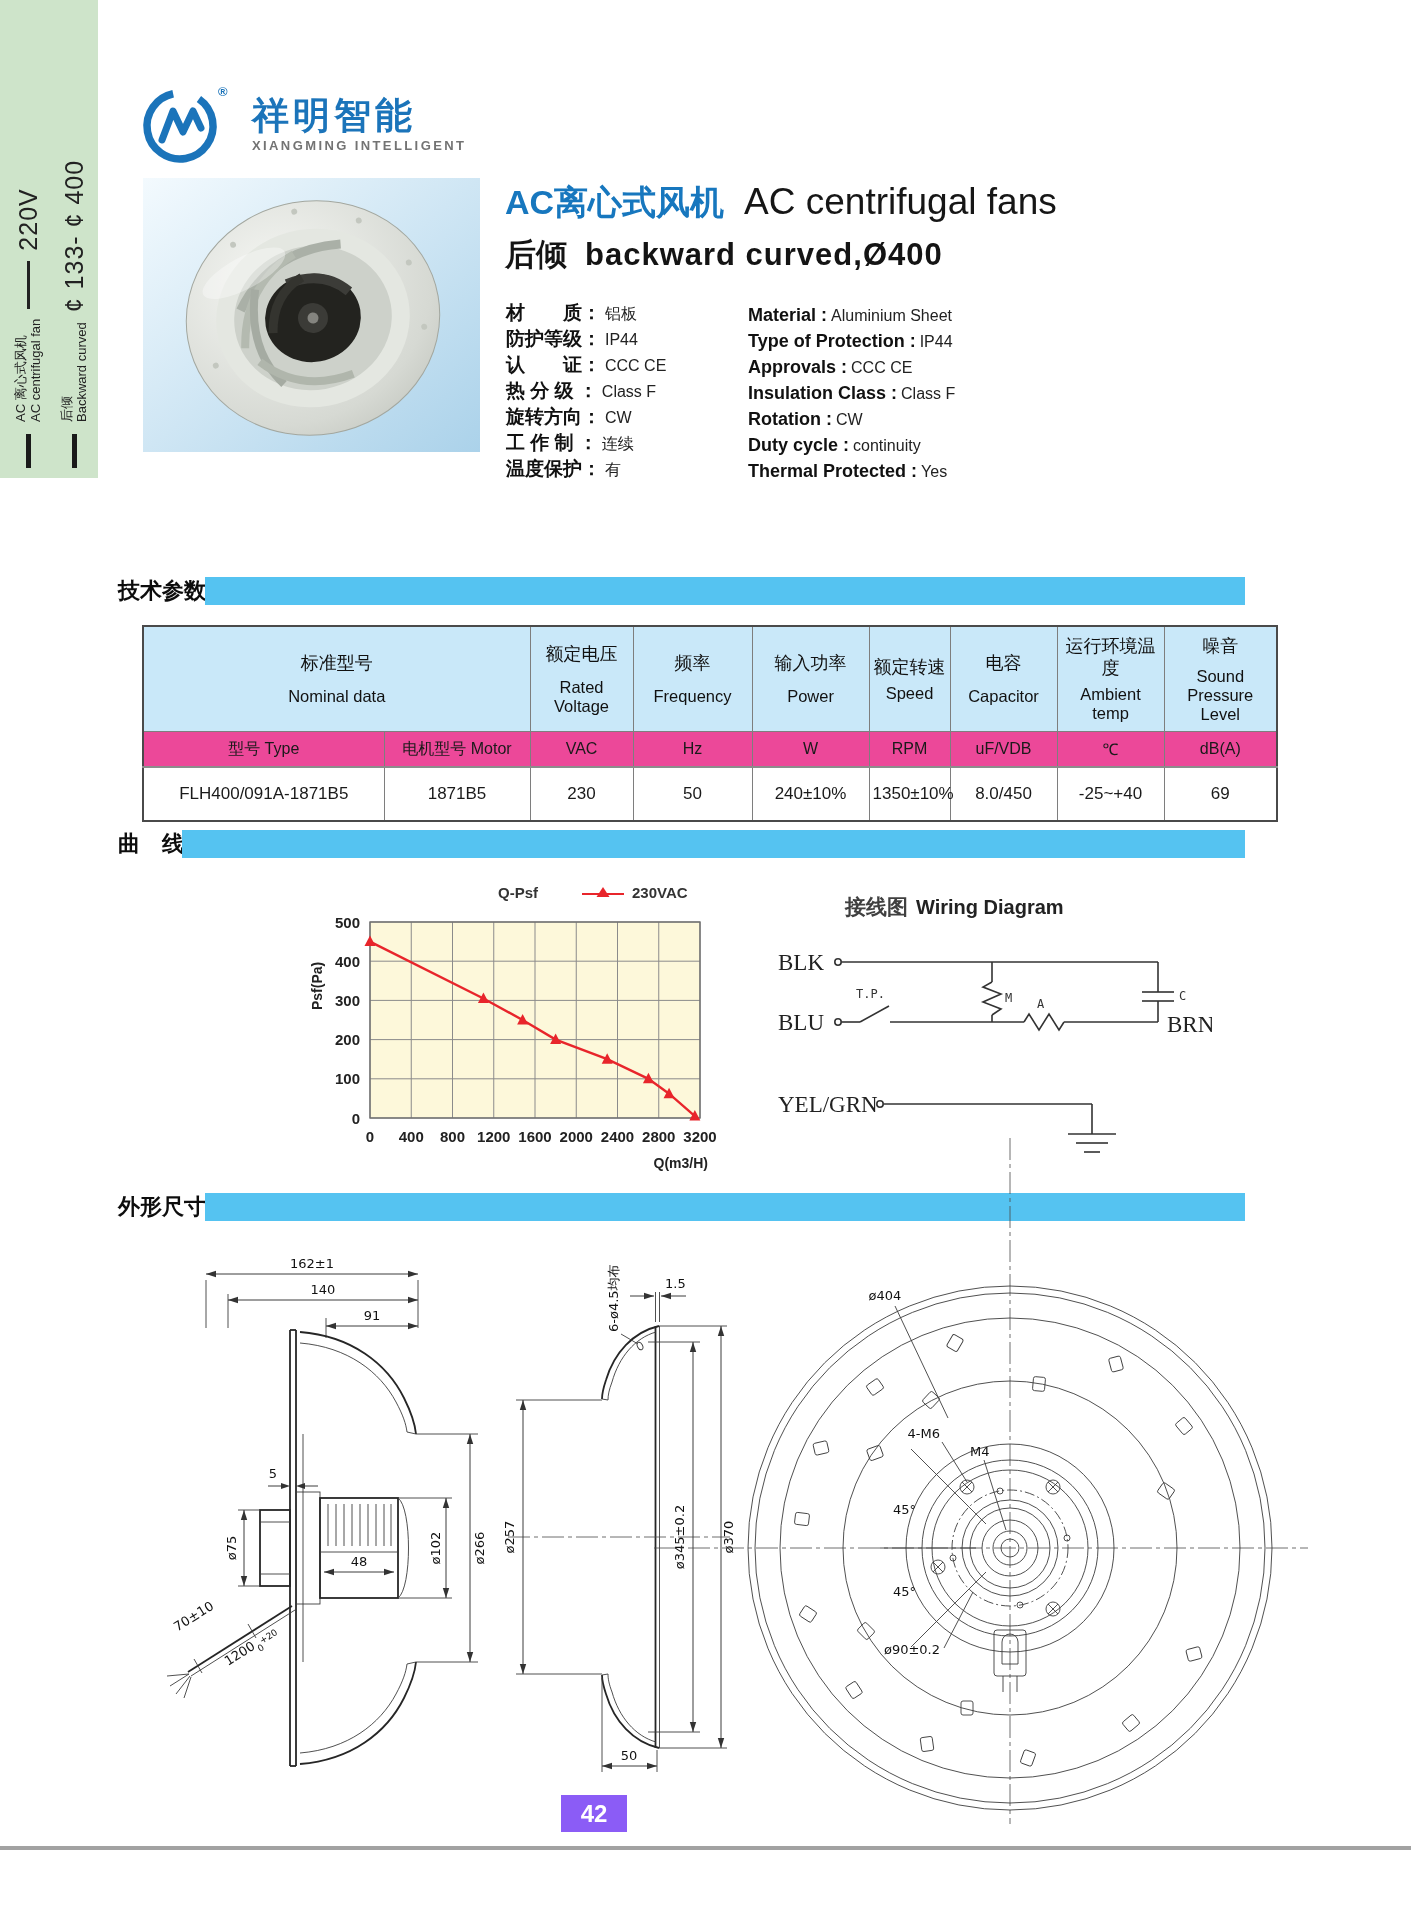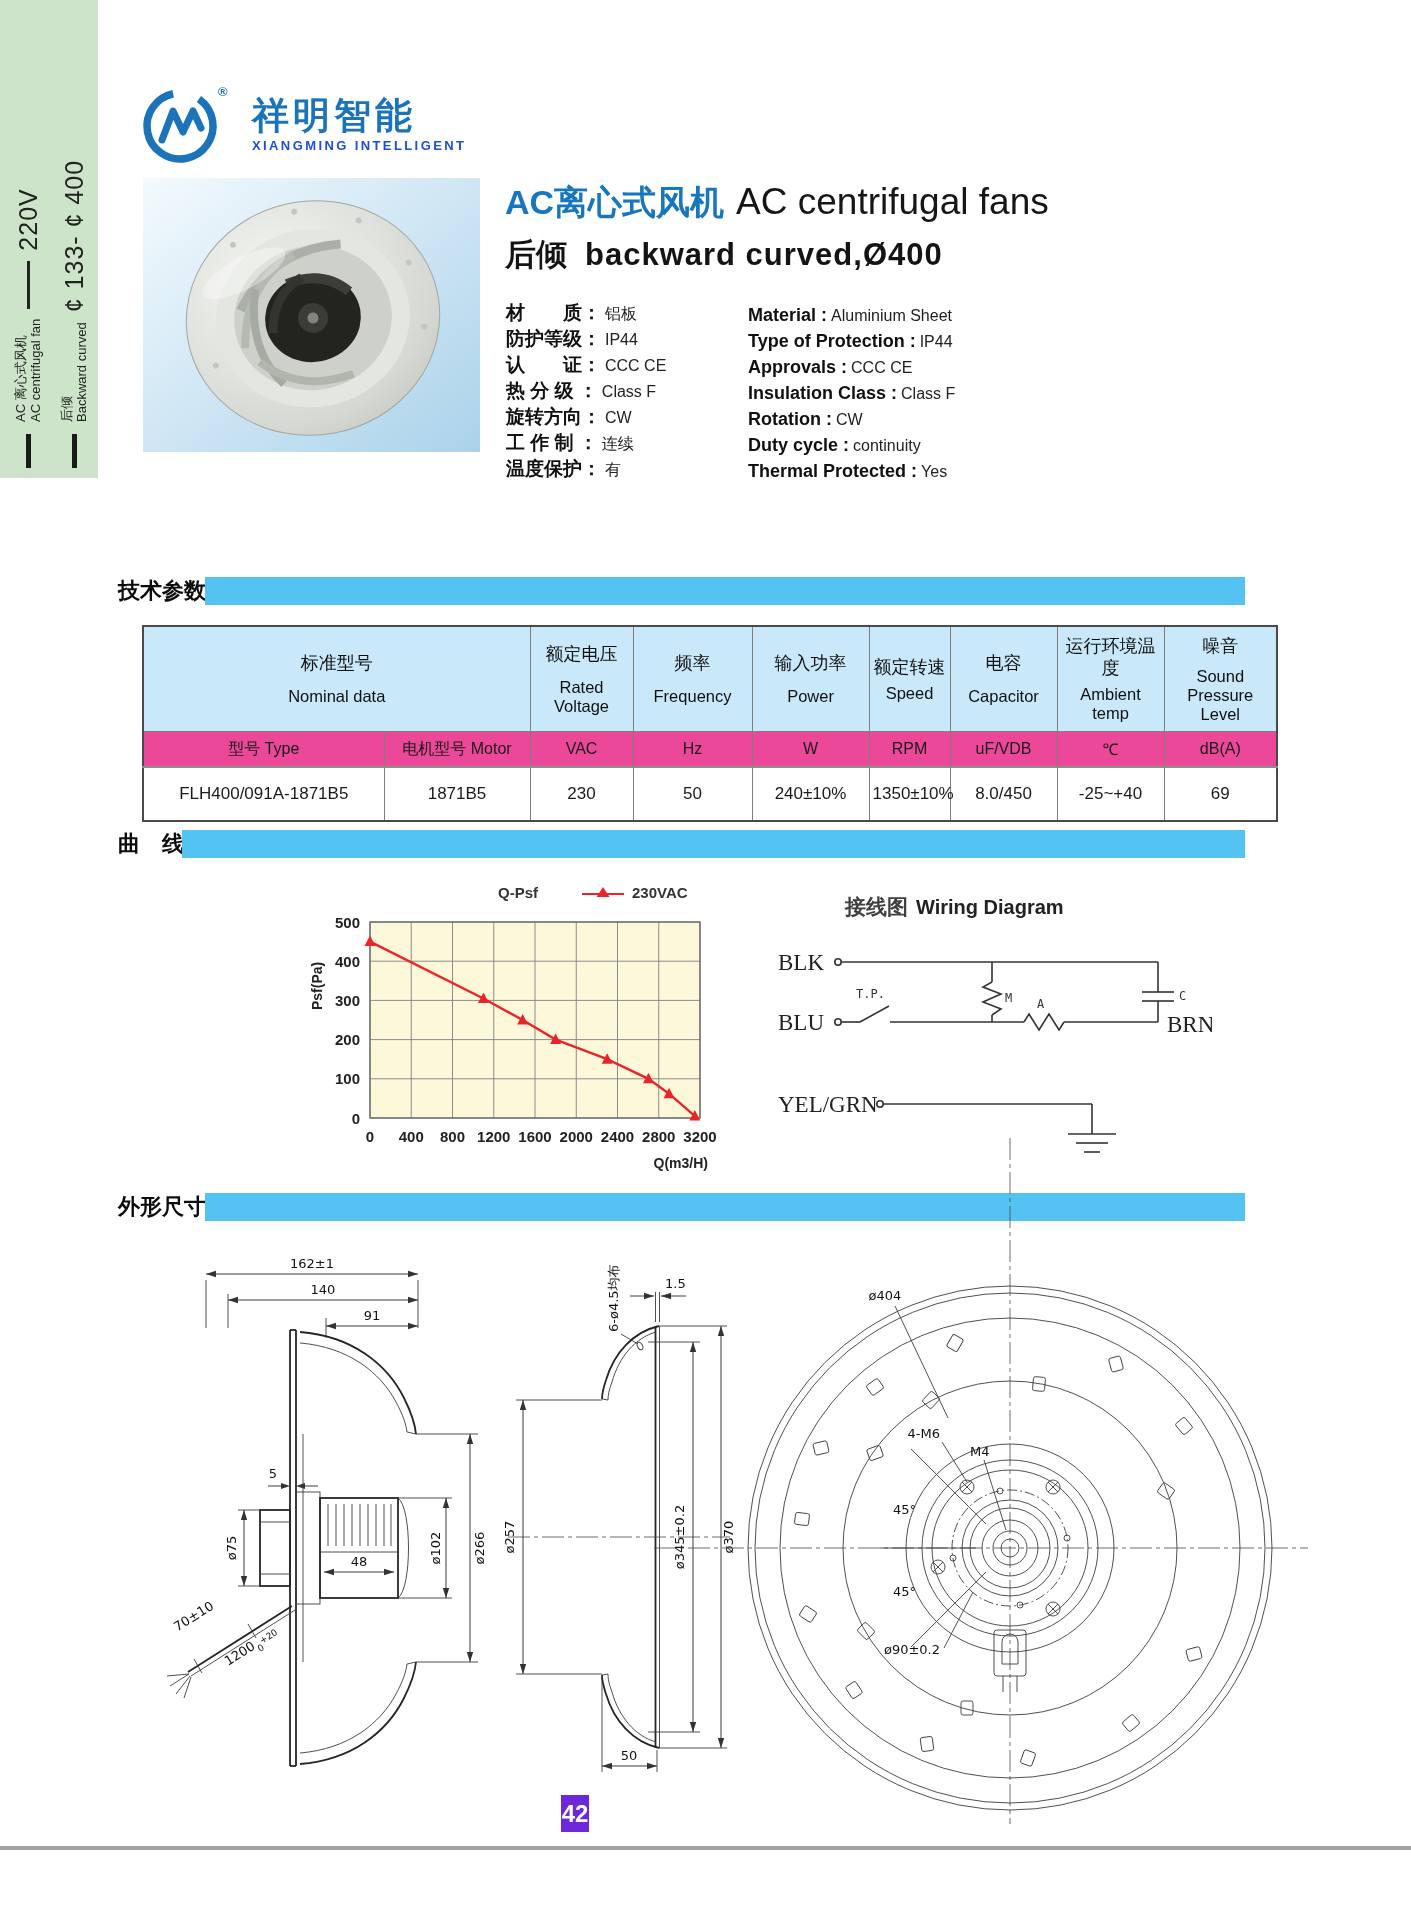--- a/index.html
+++ b/index.html
@@ -12,27 +12,27 @@
           display:flex;flex-direction:column;justify-content:space-between;}
   .sb-row{display:flex;align-items:center;height:40px;}
   .sb-bar{width:34px;height:5px;background:#1a1a1a;margin-right:12px;flex:none;}
   .sb-small{display:flex;flex-direction:column;line-height:15.5px;font-size:13px;color:#222;white-space:nowrap;}
   .sb-dash{width:48px;height:3px;background:#222;margin:0 10px;flex:none;}
   .sb-big{font-size:25px;color:#222;letter-spacing:1px;white-space:nowrap;}
   
   .logo{position:absolute;left:138px;top:80px;display:flex;align-items:center;}
   .logo-text{margin-left:22px;}
   .logo-cn{font-size:37px;font-weight:bold;color:#1b74ba;letter-spacing:4px;line-height:40px;}
-  .logo-en{font-size:13px;font-weight:bold;color:#1d4ed8;letter-spacing:2.4px;margin-top:2px;}
+  .logo-en{font-size:13px;font-weight:bold;color:#737373;letter-spacing:2.4px;margin-top:2px;}
   
   .photo{position:absolute;left:143px;top:178px;width:337px;height:274px;}
   
   .hero{position:absolute;left:505px;top:180px;width:760px;}
   .t1-cn{font-size:34px;font-weight:bold;color:#1777be;}
-  .t1-en{font-size:37px;color:#161616;margin-left:12px;}
+  .t1-en{font-size:37px;color:#161616;margin-left:20px;}
   .t2{margin-top:8px;}
   .t2-cn{font-size:31px;font-weight:bold;color:#141414;}
   .t2-en{font-size:31px;font-weight:bold;color:#141414;margin-left:18px;letter-spacing:1px;}
   
   .specs{position:absolute;left:506px;top:300px;width:780px;}
   .spec-row{display:flex;height:26px;align-items:flex-end;}
   .spec-cn{width:242px;display:flex;align-items:baseline;}
   .spec-lbl{font-size:19px;font-weight:bold;color:#111;white-space:pre;}
   .spec-val{font-size:16px;color:#222;margin-left:4px;white-space:nowrap;}
   .spec-en{display:flex;align-items:baseline;}
@@ -65,21 +65,21 @@
   .wsm{font-family:"DejaVu Sans Mono",monospace;font-size:12px;fill:#333;}
   .wl{stroke:#333;stroke-width:1.6;fill:none;}
   
   .thin{stroke:#3c3c3c;stroke-width:0.9;fill:none;}
   .med{stroke:#262626;stroke-width:1.8;fill:none;}
   .dml{stroke:#3c3c3c;stroke-width:1;fill:none;}
   .dmt{font:13px "DejaVu Sans",sans-serif;fill:#111;}
   .dmts{font:9px "DejaVu Sans",sans-serif;fill:#111;}
   .cl{stroke:#4a4a4a;stroke-width:0.8;fill:none;stroke-dasharray:22 4 4 4;}
   
-  .pagenum{position:absolute;left:561px;top:1795px;width:28px;height:37px;background:#6d28d9;
+  .pagenum{position:absolute;left:561px;top:1795px;width:66px;height:37px;background:#8b5cf6;
            color:#fff;font-size:24px;font-weight:bold;display:flex;align-items:center;justify-content:center;}
   .footline{position:absolute;left:0;top:1846px;width:1411px;height:4px;background:#a2a2a2;}
 </style>
 </head>
 <body>
 
 <div class="page">
 
   <div class="sidebar"></div>
   <div class="sb-rot">

